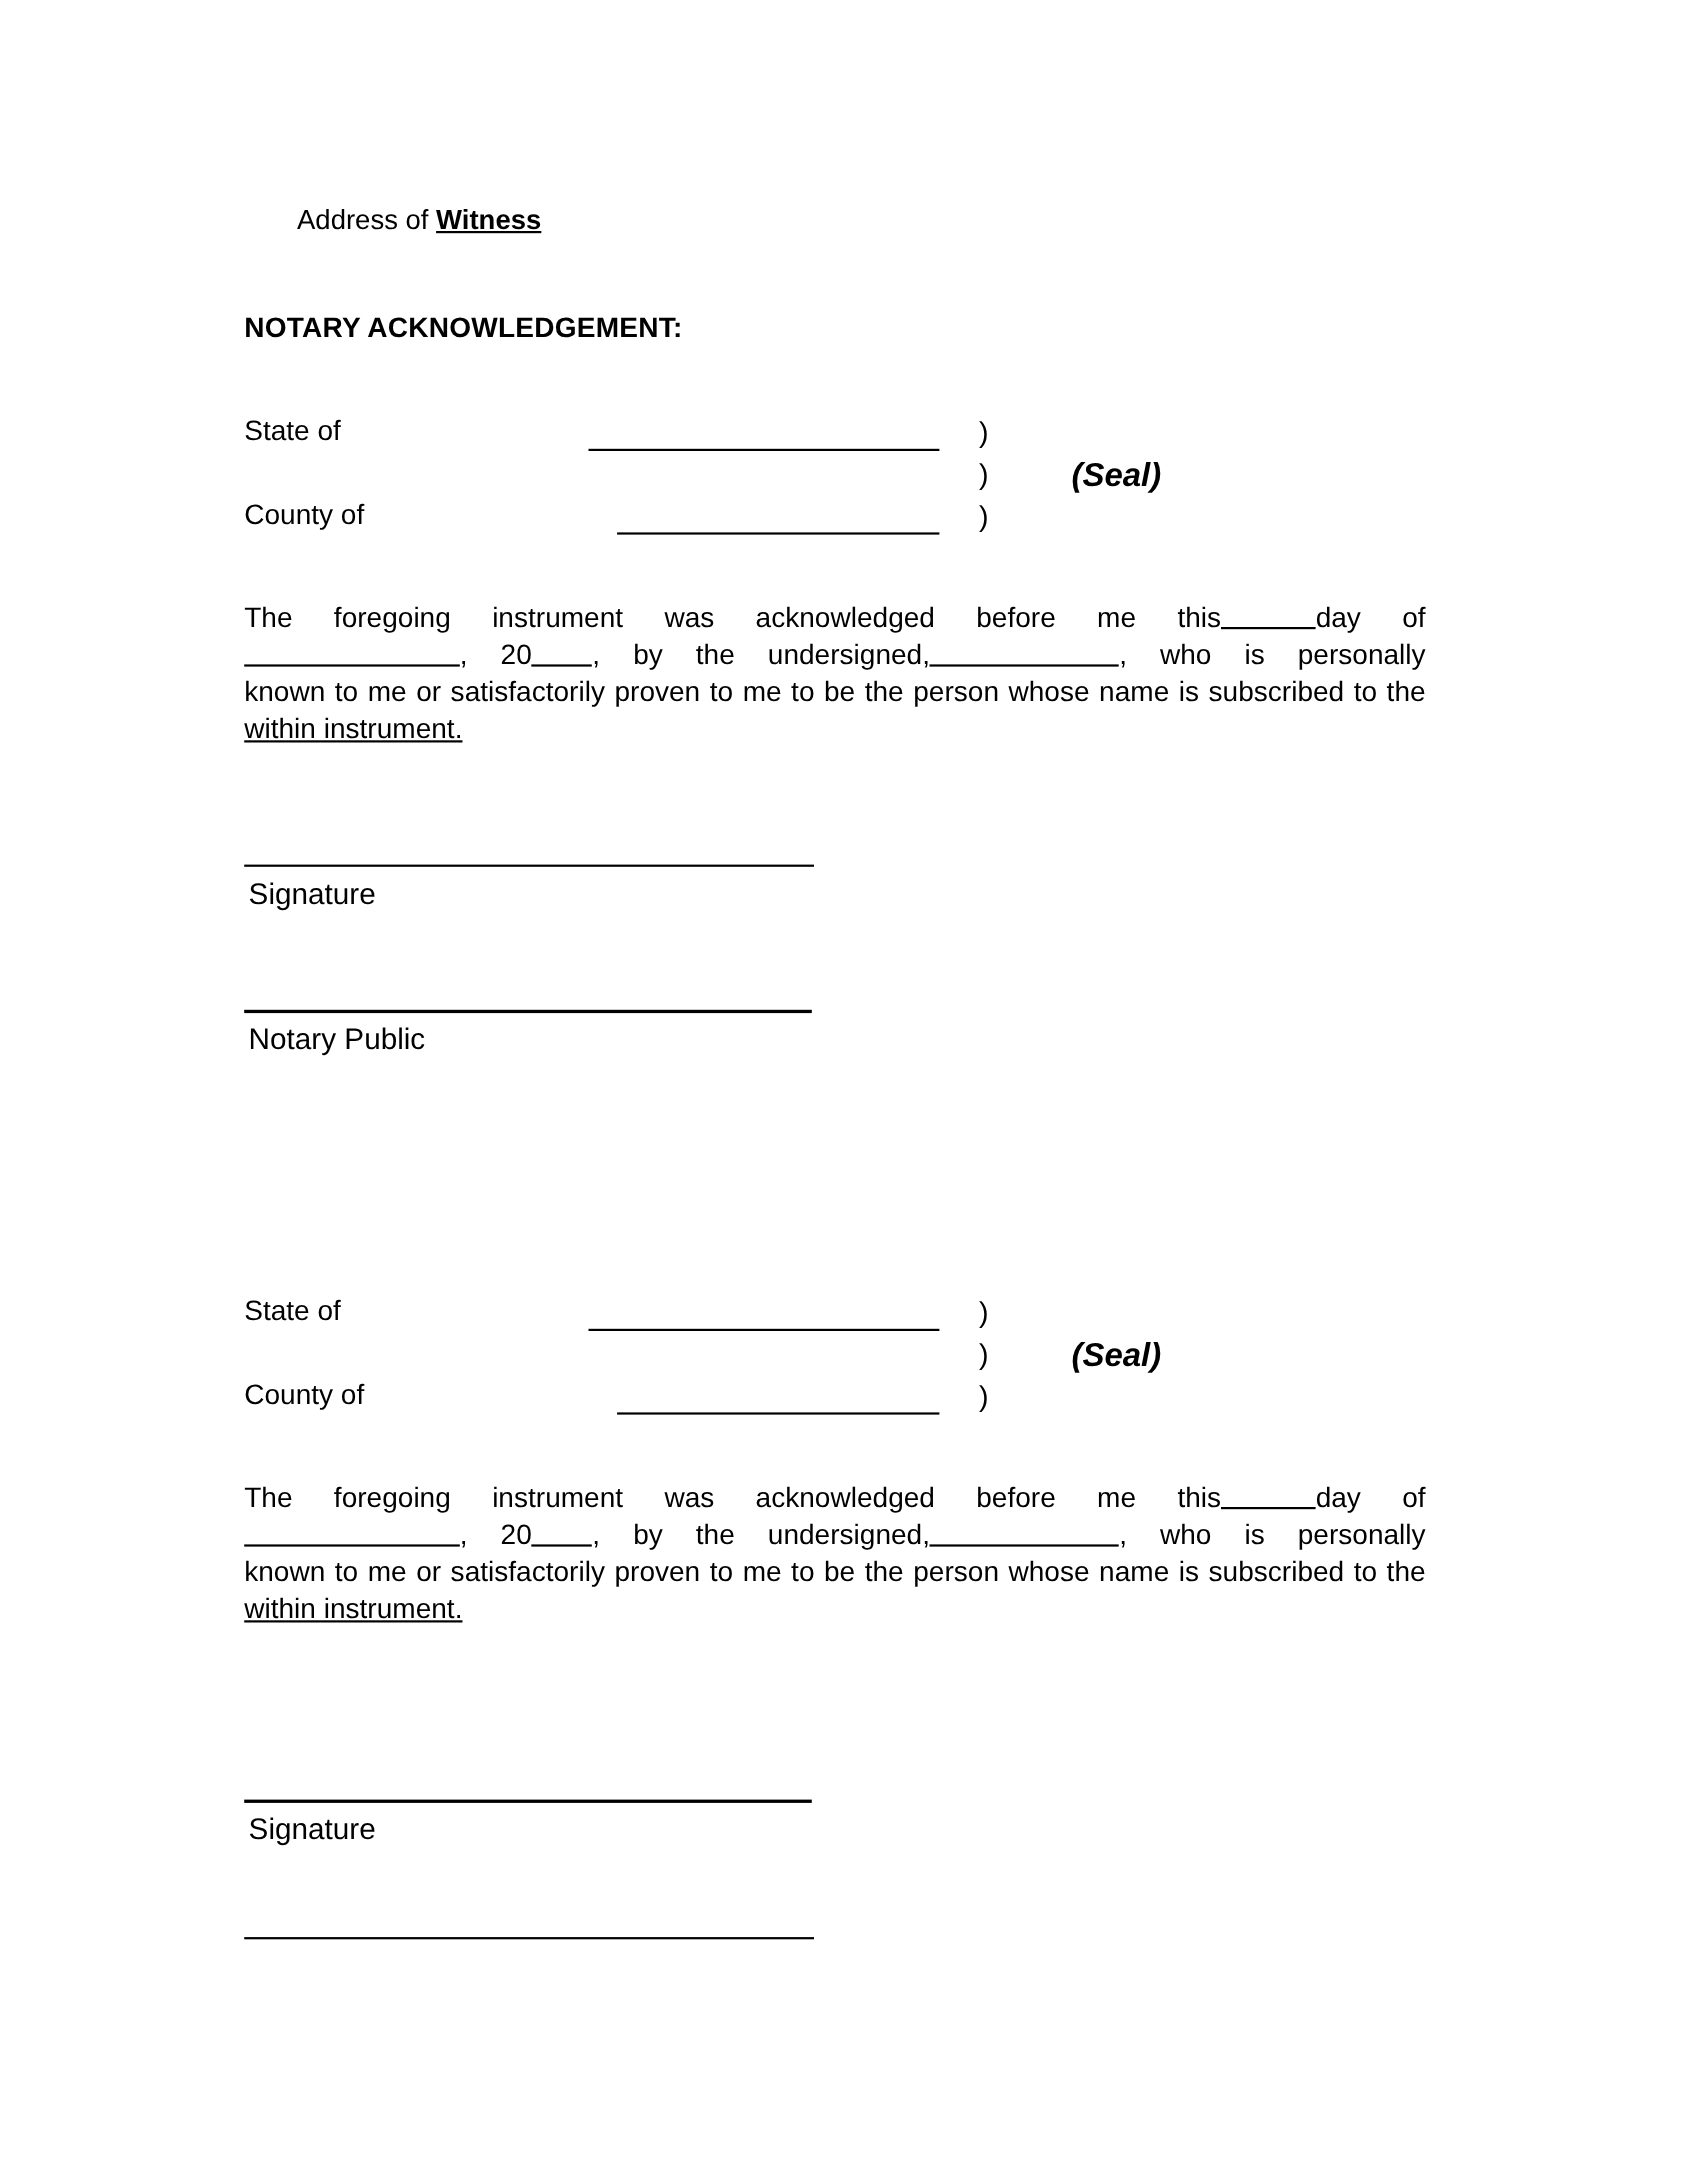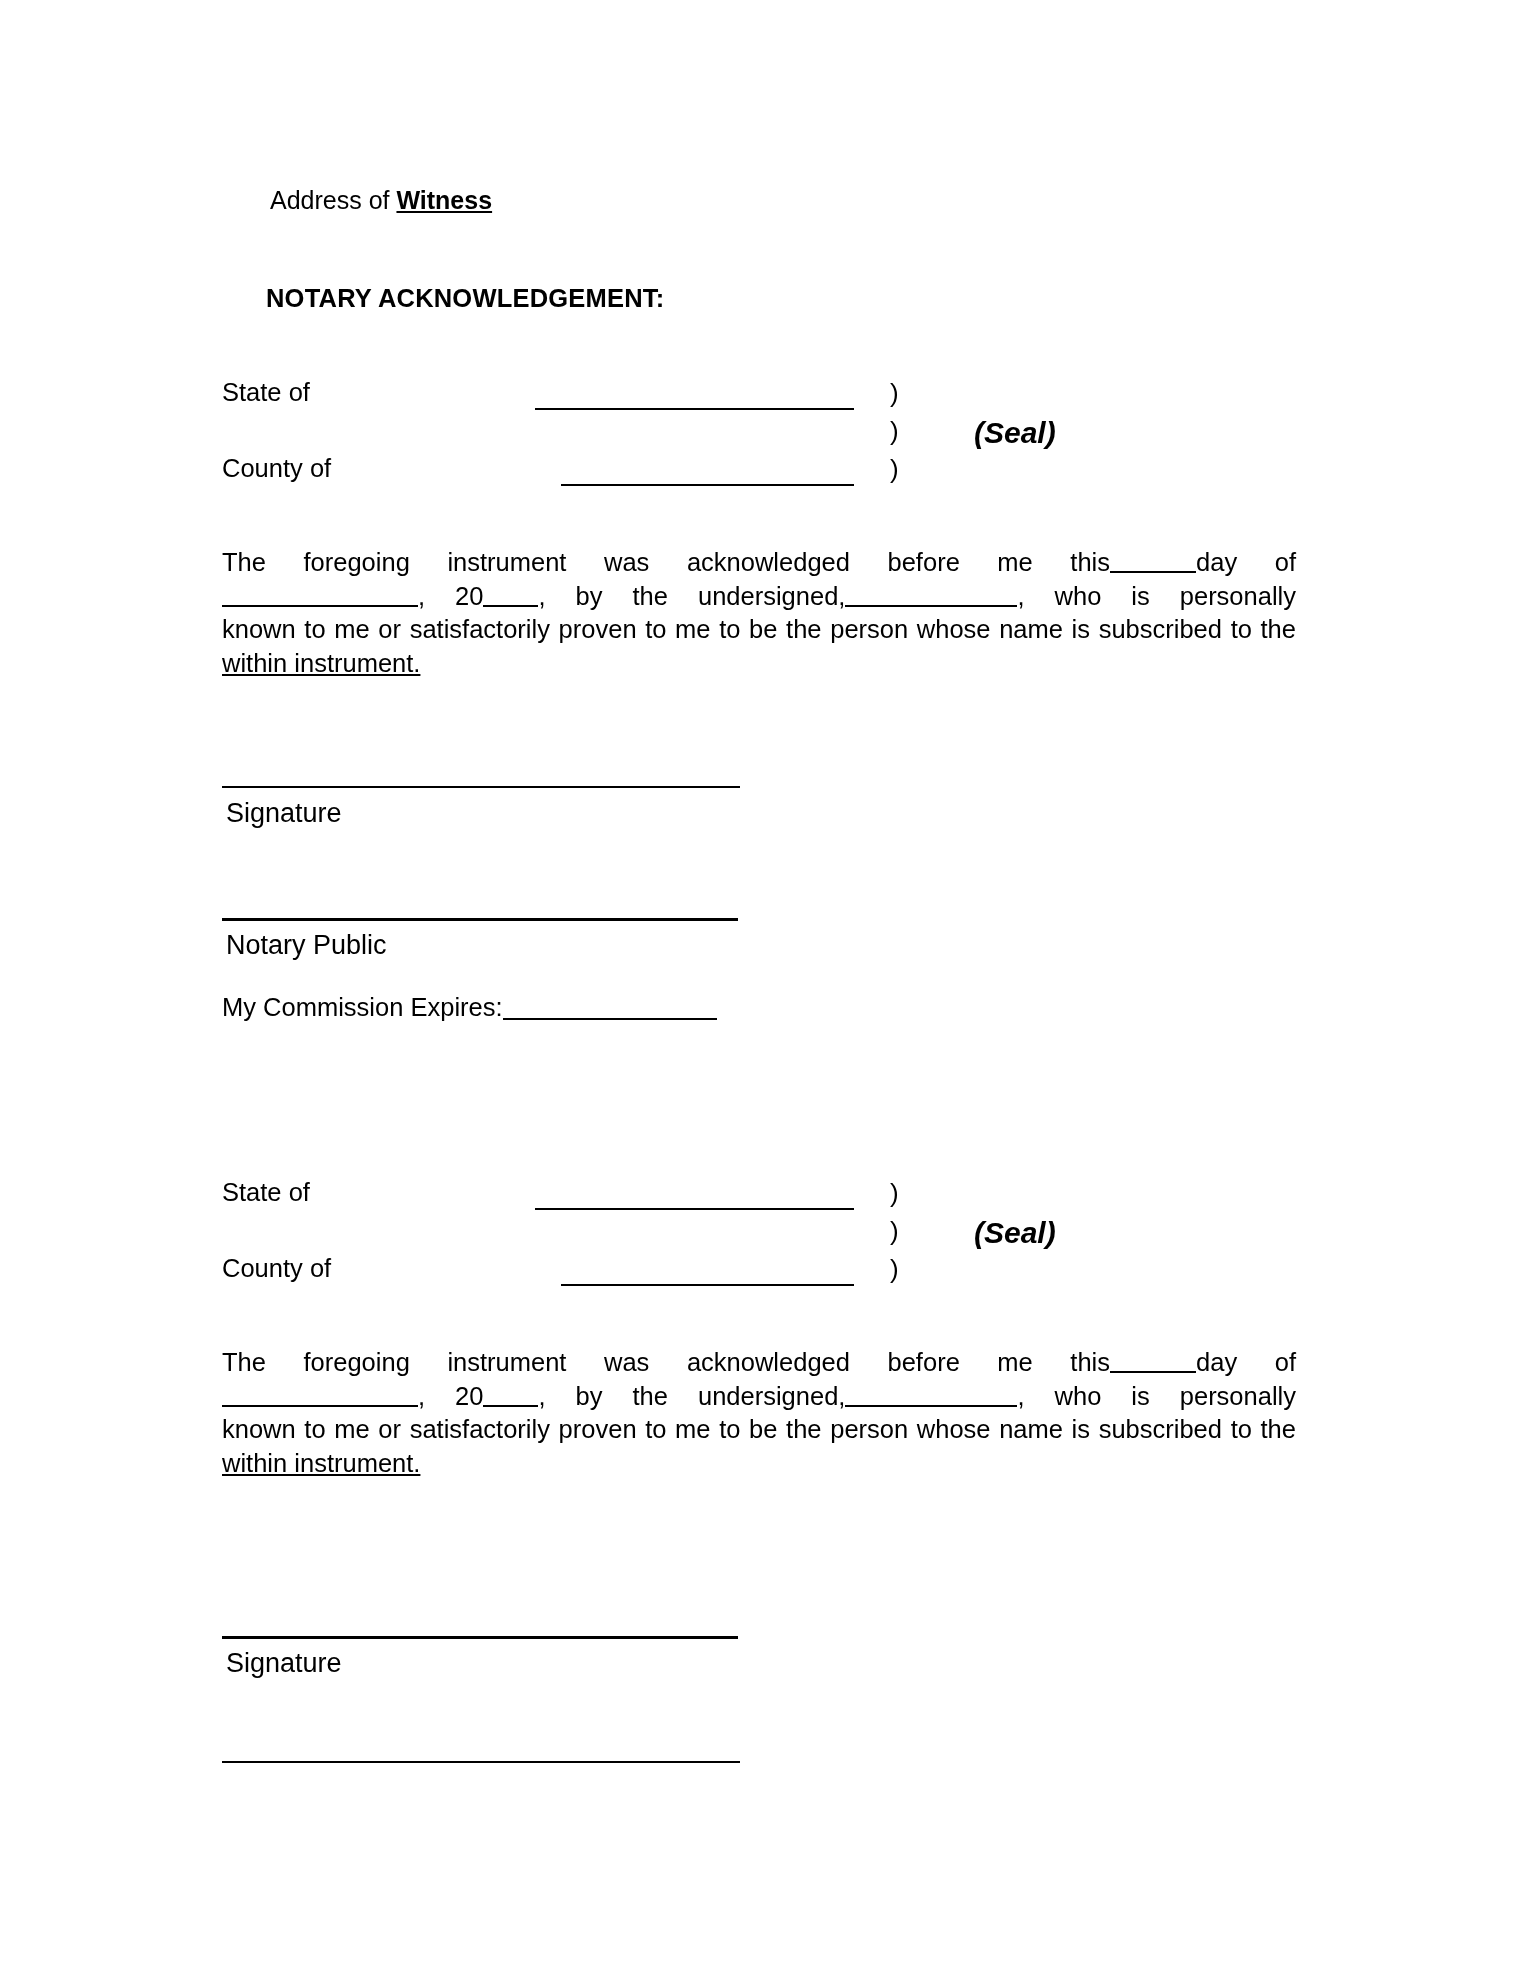--- a/index.html
+++ b/index.html
@@ -48,21 +48,20 @@
     width: 800px;
     font-size: 25px;
   }
 
   
   #notary-heading {
     top: 286px;
     font-size: 25.5px;
     font-weight: bold;
     letter-spacing: 0.2px;
-    margin-left: 44px;
   }
 
   
   .venue {
     position: absolute;
     left: 222px;
     width: 900px;
     height: 110px;
   }
   .venue-row {
@@ -209,21 +208,20 @@
       <span class="ln">known to me or satisfactorily proven to me to be the person whose name is subscribed to the</span>
       <span class="ln-last">within instrument.</span>
   </div>
 
   <div class="rule rule-thin" style="top:786px; width:518px;"></div>
   <div class="sig-label" style="top:798px;">Signature</div>
 
   <div class="rule rule-thick" style="top:918px; width:516px;"></div>
   <div class="sig-label" style="top:930px;">Notary Public</div>
 
-  <div id="commission-row"><span>My Commission Expires:</span><span class="cblank"></span></div>
 
   <div class="venue" style="top:1178px;">
 
     <div class="venue-row row-state">
       <span class="label">State of</span>
       <span class="blank blank-state"></span>
       <span class="paren">)</span>
     </div>
 
     <div class="venue-row row-mid">

